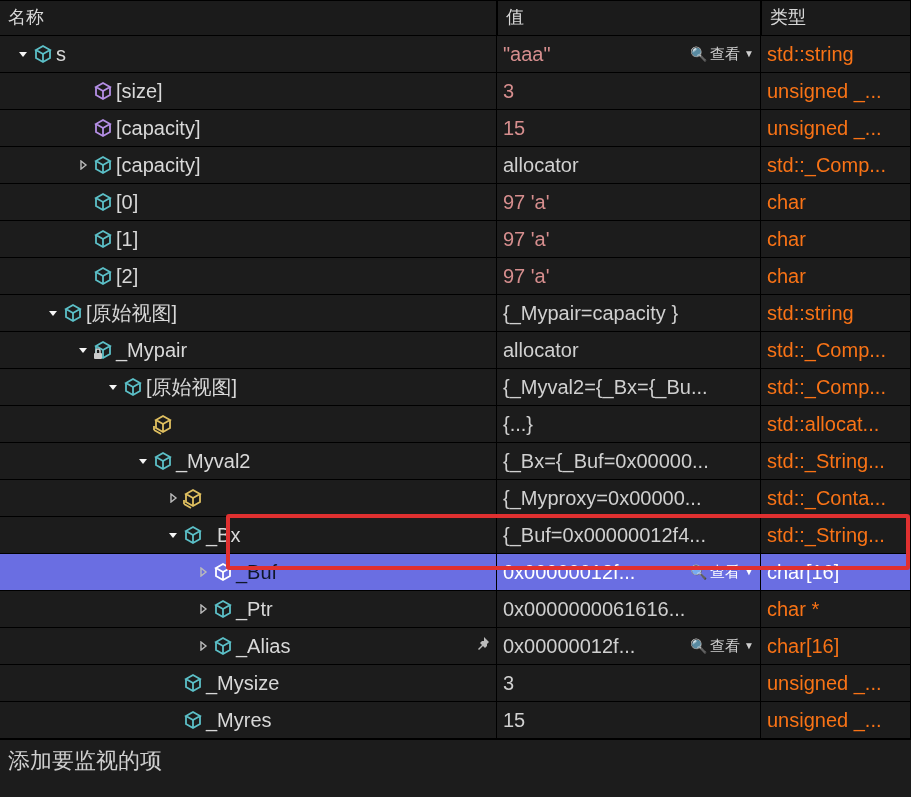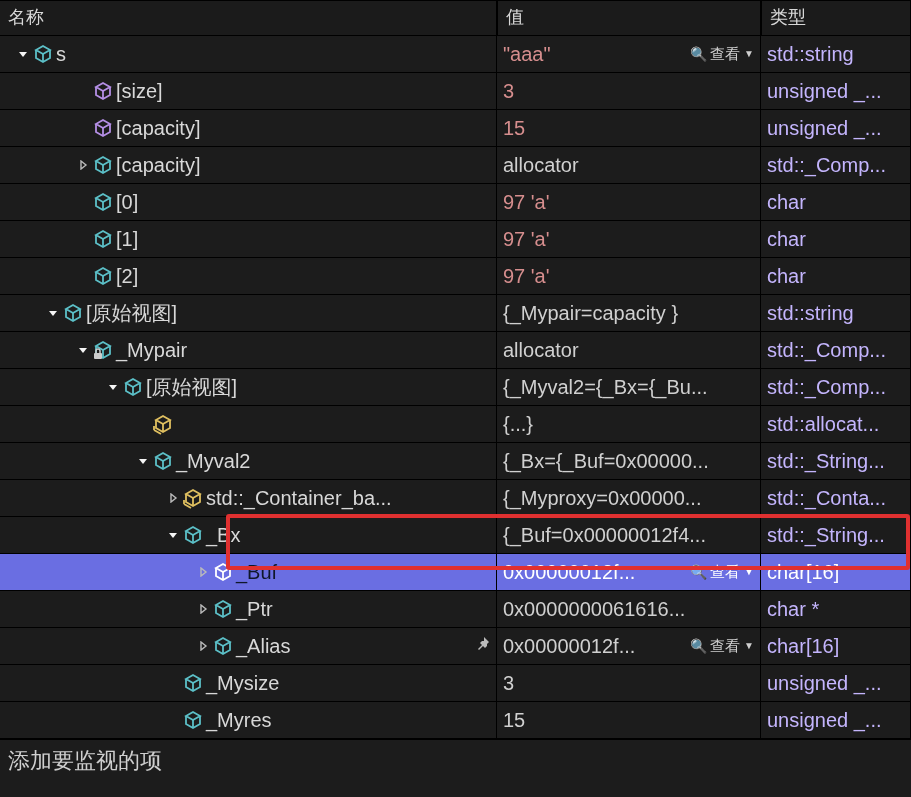--- a/index.html
+++ b/index.html
@@ -5,21 +5,21 @@
   html,body{margin:0;padding:0;background:#1c1c1c;color:#d0d0d0;font-family:"Microsoft YaHei","Segoe UI",sans-serif;font-size:20px;width:911px;}
   .grid{display:grid;grid-template-columns:497px 264px 150px;border-collapse:collapse;}
   .hdr{background:#1b1b1b;border:1px solid #000;border-right:1px solid #000;padding:4px 8px 6px 8px;font-size:18px;color:#d8d8d8;}
   .hdr:first-child{border-left:none}
   .row{display:contents;}
   .cell{border-bottom:1px solid #000;border-right:1px solid #000;padding:4px 6px 4px 6px;height:28px;line-height:28px;white-space:nowrap;overflow:hidden;text-overflow:ellipsis;position:relative;}
   .namecell{display:flex;align-items:center;gap:2px;}
   .valcell{color:#d0d0d0;}
   .valcell.pink{color:#d68e8e;}
   .valcell.sel{color:#fff;}
-  .typecell{color:#c4b5fd;}
+  .typecell{color:#f97316;}
   .typecell.sel{color:#fff;}
   .row.sel .cell{background:#6a6ee2;color:#fff;}
   .expander{width:14px;display:inline-flex;justify-content:center;align-items:center;color:#bbb;font-size:12px;flex:0 0 14px;}
   .indent{display:inline-block;flex:0 0 auto;}
   .icon{width:22px;height:22px;display:inline-flex;align-items:center;justify-content:center;flex:0 0 22px;}
   .label{color:#d8d8d8;}
   .row.sel .label{color:#0f172a;}
   .viewer{position:absolute;right:6px;top:4px;font-size:15px;color:#cfcfcf;display:flex;align-items:center;gap:2px;}
   .viewer .mag{font-size:14px;}
   .viewer .dd{font-size:10px;margin-left:2px;color:#cfcfcf;}
@@ -249,21 +249,20 @@
           <span class="icon">
             <svg width="22" height="22" viewBox="0 0 22 22">
               <g fill="none" stroke="#e0c060" stroke-width="1.8">
                 <path d="M4 7 L11 3 L18 7 L11 11 Z"></path>
                 <path d="M4 7 L4 15 L11 19 L18 15 L18 7"></path>
                 <path d="M11 11 L11 19"></path>
                 <path d="M2 17 L9 21 M2 17 L2 13"></path>
               </g>
             </svg>
           </span>
-          <span class="label">std::_Container_ba...</span>
         </div><div class="cell valcell"><span>{_Myproxy=0x00000...</span></div><div class="cell typecell"><span>std::_Conta...</span></div></div>
       <div class="row"><div class="cell namecell">
           <span class="indent" style="width:158px"></span>
           <span class="expander">
             <svg width="10" height="10" viewBox="0 0 10 10">
               <path d="M1 3 L9 3 L5 8 Z" fill="#f5f5f5"></path>
             </svg>
           </span>
           <span class="icon">
             <svg width="22" height="22" viewBox="0 0 22 22">

